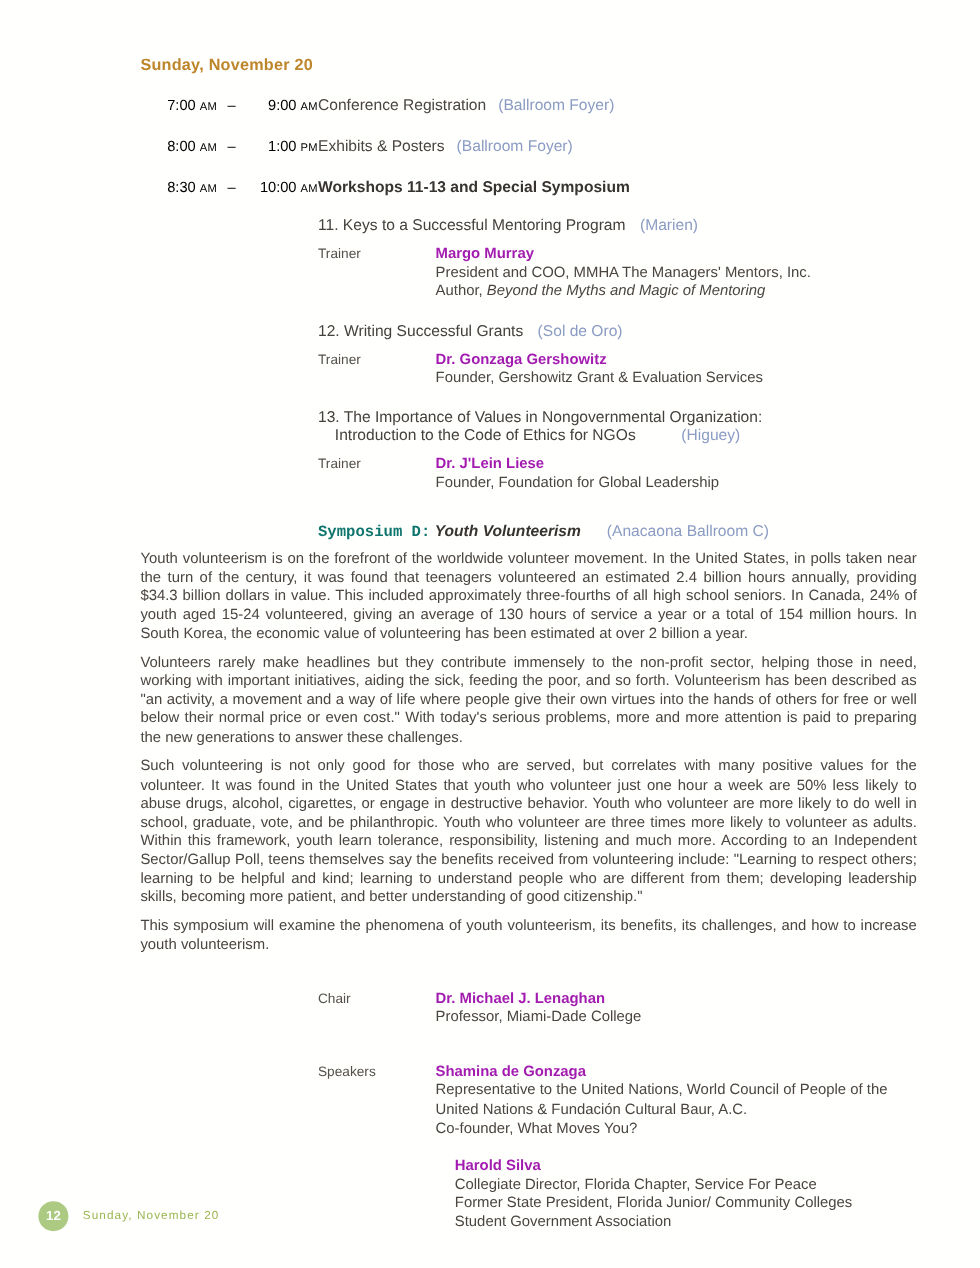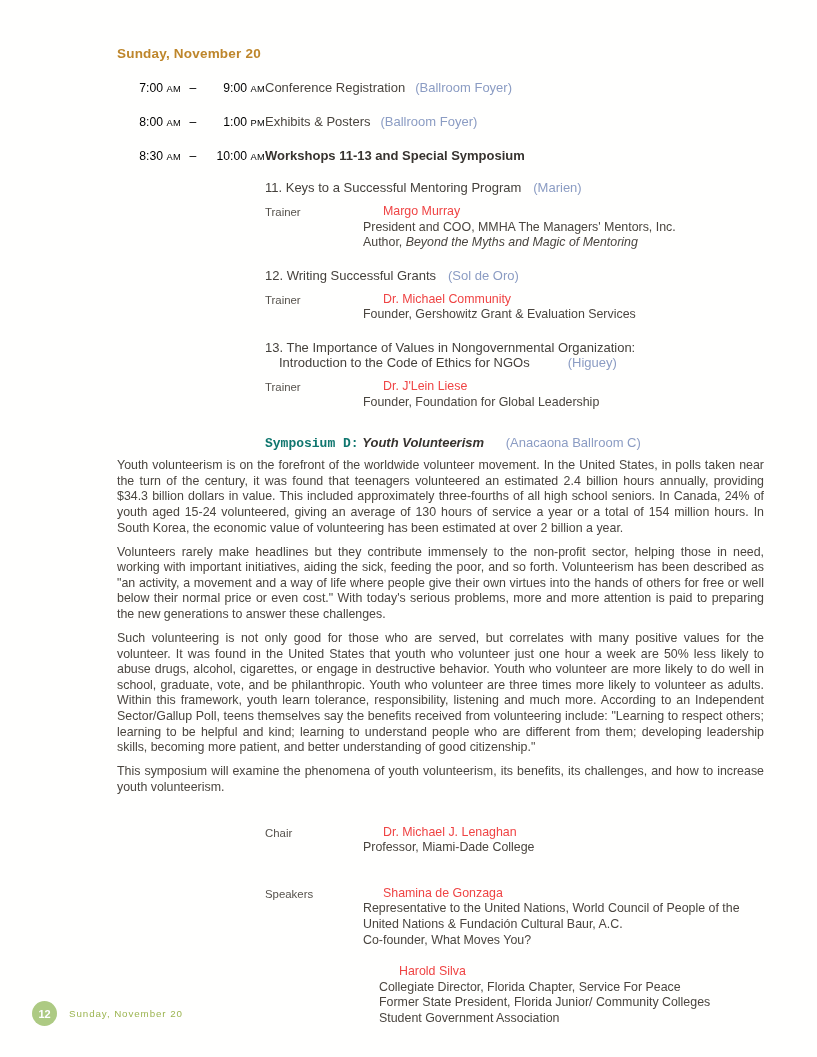--- a/index.html
+++ b/index.html
@@ -25,21 +25,21 @@
 
   .ws { margin-left:148px; }
   .ws-title { margin-top:17px; font-size:13px; color:#45413c; }
   .ws-title .loc { margin-left:12px; }
   .ws-title2 { margin-left:14px; }
   .ws-title2 .loc { margin-left:38px; }
 
   .person-row { display:flex; margin-top:9px; }
   .role { width:98px; flex:none; font-size:11.4px; color:#55514b; padding-top:2px; }
   .pinfo { flex:1; font-size:12.4px; line-height:15.6px; color:#4a453f; }
-  .pname { font-weight:normal; color:#ef4444;margin-left:20px; }
+  .pname { font-weight:bold; color:#a21caf; }
   .gap-after { margin-bottom:17px; }
 
   .symposium { margin-left:148px; margin-top:25px; font-size:13px; }
   .symposium b { color:#0f766e;font-family:Liberation Mono, monospace; }
   .symposium .sym-title { font-weight:bold; font-style:italic; color:#37332f; }
   .symposium .loc { margin-left:18px; }
 
   .body-text { margin-top:7px; }
   .body-text p { margin:0 0 8.5px 0; font-size:12.4px; line-height:15.6px; text-align:justify; color:#4a453f; }
 
@@ -101,21 +101,21 @@
           <div><span>Author, </span><em>Beyond the Myths and Magic of Mentoring</em></div>
         </div>
       </div>
     </div>
 
     <div class="ws">
       <div class="ws-title"><span>12. Writing Successful Grants</span><span class="loc">(Sol de Oro)</span></div>
       <div class="person-row gap-after">
         <div class="role">Trainer</div>
         <div class="pinfo">
-          <div class="pname">Dr. Michael Community</div>
+          <div class="pname">Dr. Gonzaga Gershowitz</div>
           <div>Founder, Gershowitz Grant &amp; Evaluation Services</div>
         </div>
       </div>
     </div>
 
     <div class="ws">
       <div class="ws-title" style="margin-bottom:0;">
         <div>13. The Importance of Values in Nongovernmental Organization:</div>
         <div class="ws-title2"><span>Introduction to the Code of Ethics for NGOs</span><span class="loc">(Higuey)</span></div>
       </div>

